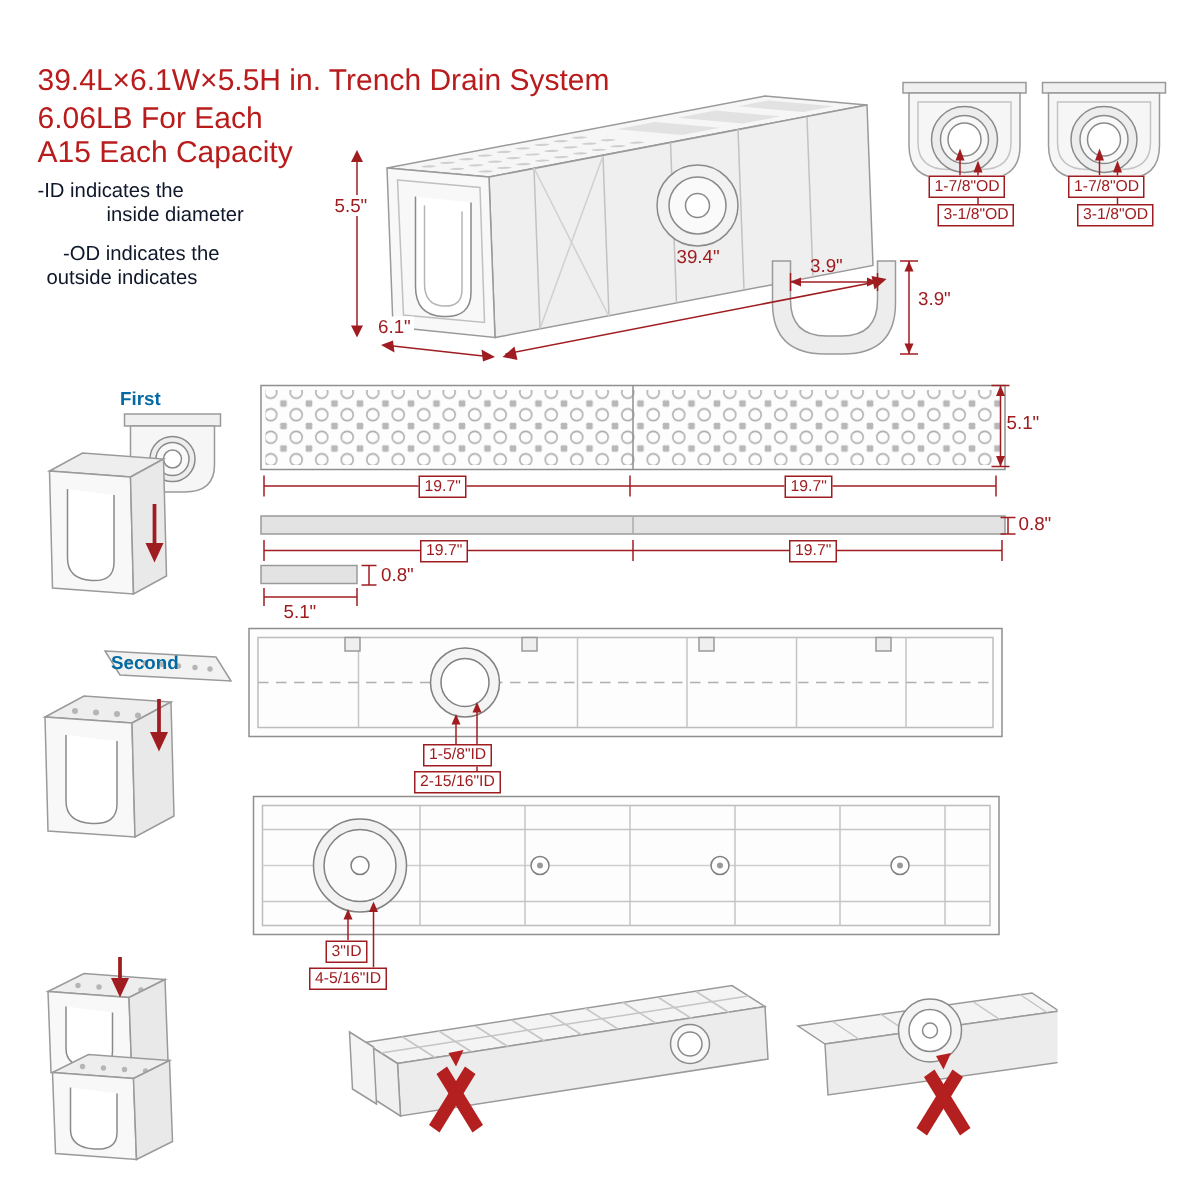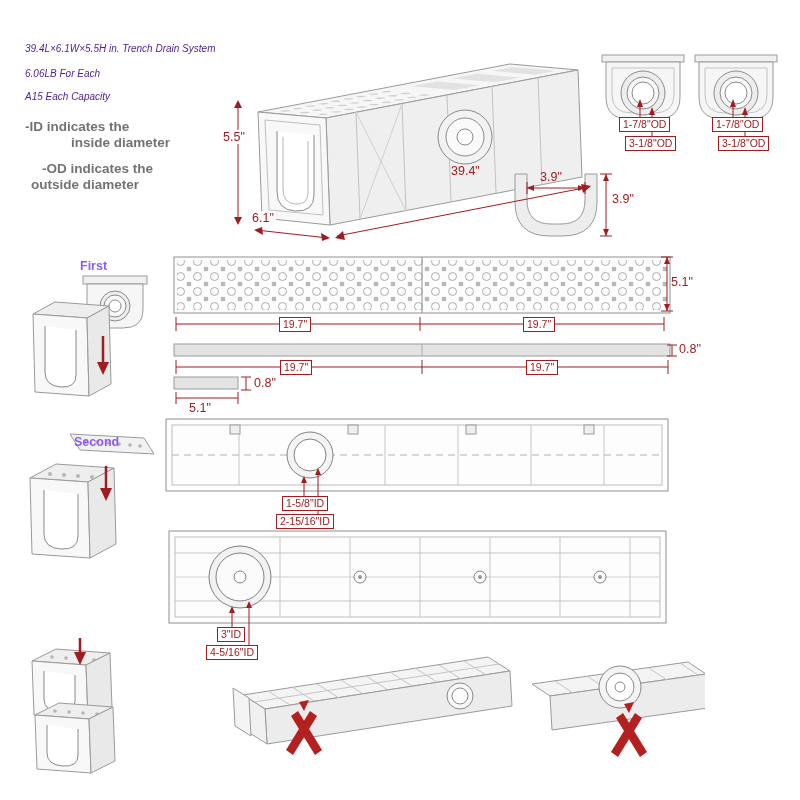--- a/index.html
+++ b/index.html
@@ -1,38 +1,38 @@
 <!DOCTYPE html>
 <html><head>
 <meta charset="utf-8">
 <style>
   html,body{margin:0;padding:0;background:#fff;}
   body{font-family:"Liberation Sans",sans-serif;}
   .canvas{position:relative;width:800px;height:800px;background:#ffffff;overflow:hidden;}
   svg.draw{position:absolute;z-index:1;}
   svg.anno{position:absolute;left:0;top:0;z-index:2;pointer-events:none;}
-  .hline1{position:absolute;font-size:10px;font-weight:500;color:#4c1d95;white-space:nowrap;z-index:3;font-style:italic;}
-  .hnote{position:absolute;font-size:13.5px;font-weight:bold;color:#737373;white-space:nowrap;z-index:3;}
+  .hline1{position:absolute;font-size:20px;font-weight:500;color:#b91c1c;white-space:nowrap;z-index:3;}
+  .hnote{position:absolute;font-size:13.5px;font-weight:normal;color:#0f172a;white-space:nowrap;z-index:3;}
   .dim{position:absolute;color:#9f1d20;font-size:12.5px;white-space:nowrap;z-index:3;}
   .dim.bg{background:#ffffff;padding:0 2px;}
   .dimbox{position:absolute;color:#9f1d20;font-size:10.5px;line-height:13px;border:1px solid #9f1d20;background:#ffffff;padding:0 3px;white-space:nowrap;z-index:3;}
-  .step{position:absolute;color:#8b5cf6;font-weight:bold;font-size:12.5px;white-space:nowrap;z-index:3;}
+  .step{position:absolute;color:#0369a1;font-weight:bold;font-size:12.5px;white-space:nowrap;z-index:3;}
 </style>
 </head>
 <body>
 
 <div class="canvas">
 
   <div class="hline1" style="left:25px;top:43px;">39.4L×6.1W×5.5H in. Trench Drain System</div>
   <div class="hline1" style="left:25px;top:68px;">6.06LB For Each</div>
   <div class="hline1" style="left:25px;top:91px;">A15 Each Capacity</div>
   <div class="hnote" style="left:25px;top:119px;">-ID indicates the</div>
   <div class="hnote" style="left:31px;top:135px;padding-left:40px;">inside diameter</div>
   <div class="hnote" style="left:42px;top:161px;">-OD indicates the</div>
-  <div class="hnote" style="left:31px;top:177px;">outside diameter</div>
+  <div class="hnote" style="left:31px;top:177px;">outside indicates</div>
 
   <svg class="draw" style="left:225px;top:45px;" width="380" height="200" viewBox="0 0 380 200">
     <path d="M33,67 L285,19 L353,25 L101,73 Z" fill="#f6f6f6" stroke="#9a9a9a"></path>
     <path d="M101,73 L353,25 L357,132 L105,180 Z" fill="#efefef" stroke="#9a9a9a"></path>
     <path d="M33,67 L101,73 L105,180 L37,173 Z" fill="#f8f8f8" stroke="#9a9a9a"></path>
     <path d="M40,75 L95,80 L98,170 L44,165 Z" fill="none" stroke="#c0c0c0"></path>
     <path d="M52,86 L52,146 Q52,165 70,166 Q89,167 89,150 L89,90" fill="#ffffff" stroke="#8a8a8a"></path>
     <path d="M58,92 L58,144 Q58,158 70,159 Q83,160 83,148 L83,96" fill="none" stroke="#b5b5b5"></path>
     <g transform="matrix(252,-48,68,6,33,67)" fill="#cfcfcf" stroke="none">
       <ellipse cx="0.05" cy="0.22" rx="0.013" ry="0.055"></ellipse>

